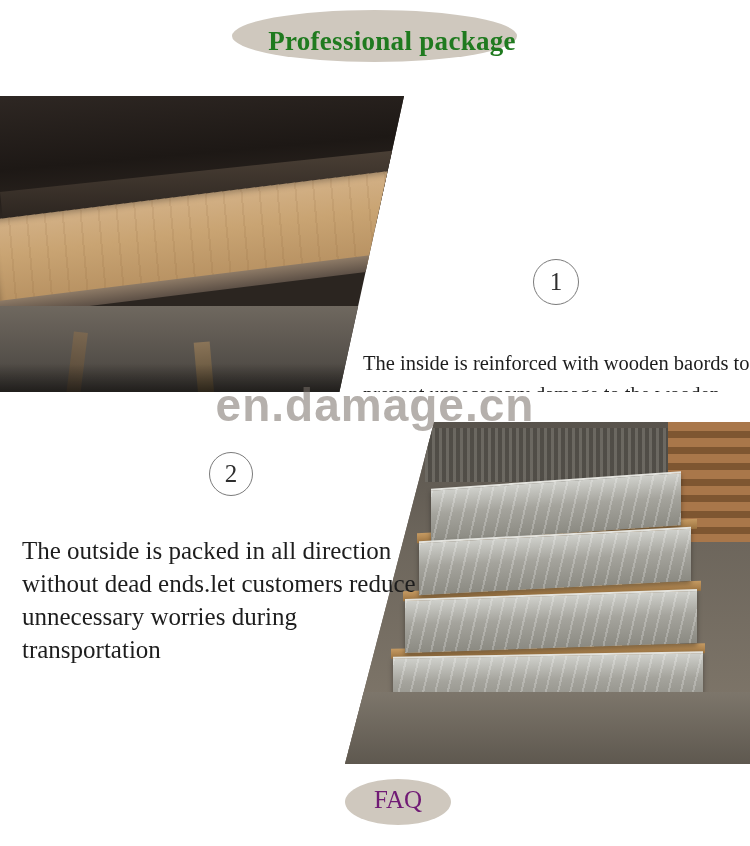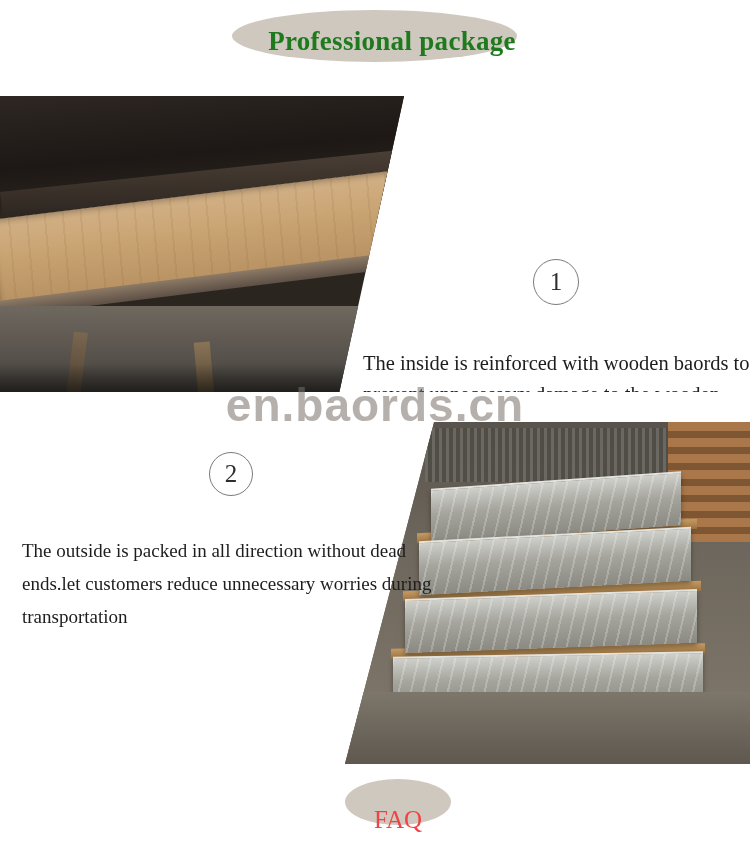--- a/index.html
+++ b/index.html
@@ -210,21 +210,21 @@
     font-family: "Liberation Serif", serif;
     font-size: 25px;
     color: #2e2e2e;
   }
   .text-two {
     position: absolute;
     top: 142px;
     left: 22px;
     width: 412px;
     font-family: "Liberation Serif", serif;
-    font-size: 19px;
+    font-size: 25px;
     line-height: 33px;
     color: #1d1d1d;
   }
 
   
   .watermark {
     position: absolute;
     top: 378px;
     left: 0;
     width: 750px;
@@ -248,22 +248,21 @@
     background: #cfc8be;
   }
   .footer-title {
     position: absolute;
     top: 786px;
     left: 345px;
     width: 106px;
     text-align: center;
     font-family: "Liberation Serif", serif;
     font-size: 25px;
-    color: #ef4444;
-    margin-top: 20px;
+    color: #701a75;
   }
 </style>
 </head>
 <body>
 
 <div class="header-badge"></div>
 <div class="header-title">Professional package</div>
 
 <div class="panel-one">
   <div class="photo-one">
@@ -301,16 +300,16 @@
       </div>
     <div class="p2-pallet s4">
         <div class="p2-pallet-sheen"></div>
       </div>
     <div class="p2-ground"></div>
   </div>
   <div class="marker-two">2</div>
   <div class="text-two">The outside is packed in all direction without dead ends.let customers reduce unnecessary worries during transportation</div>
 </div>
 
-<div class="watermark">en.baords.cn</div>
+<div class="watermark">en.damage.cn</div>
 
 <div class="footer-badge"></div>
 <div class="footer-title">FAQ</div>
 
 </body></html>

